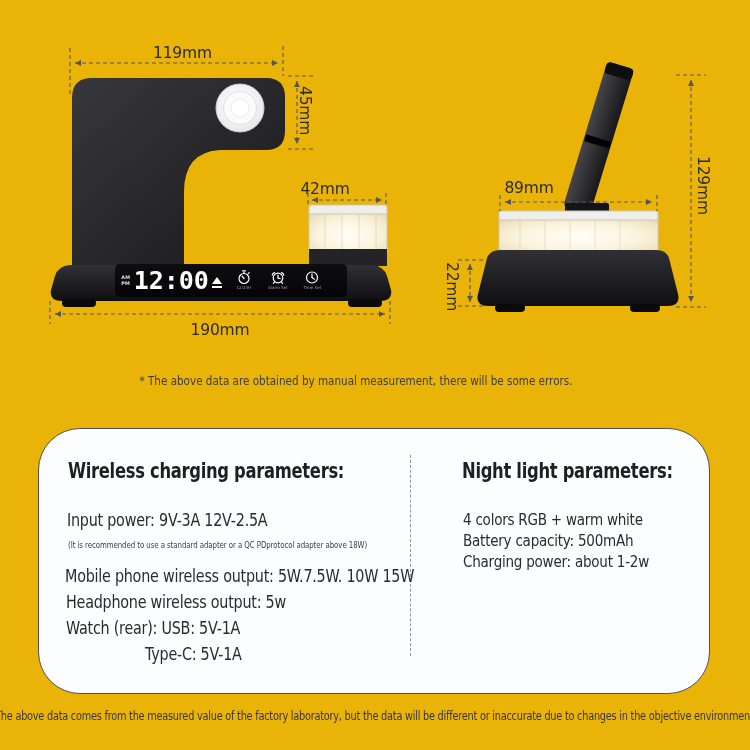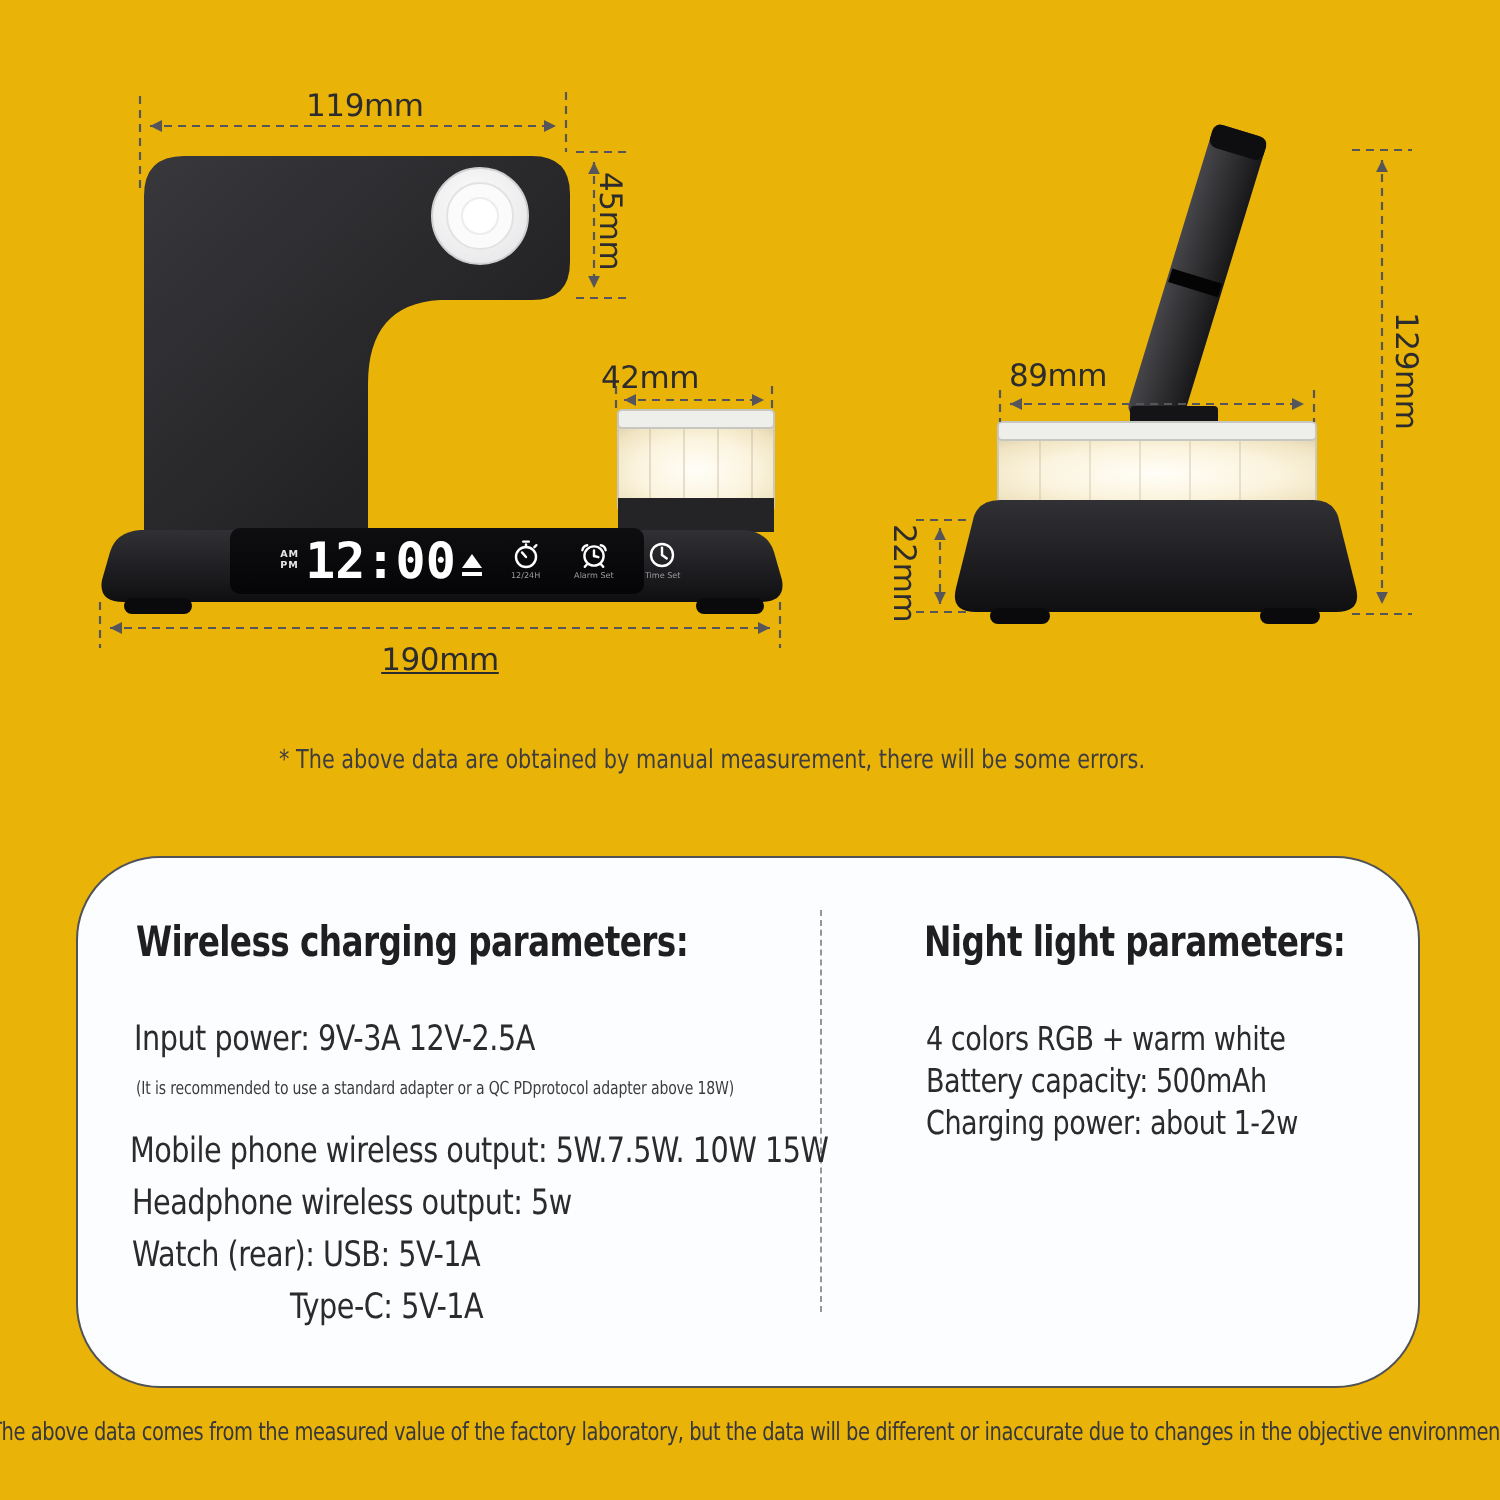--- a/index.html
+++ b/index.html
@@ -4,22 +4,22 @@
 <style>
   html,body{margin:0;padding:0;}
   .canvas{position:relative;width:750px;height:750px;background:#eab308;overflow:hidden;
           font-family:"DejaVu Sans",sans-serif;color:#2d2d30;}
   svg.diagram{position:absolute;left:0;top:0;}
   
   .dim{position:absolute;font-size:15.5px;color:#2c2c2f;letter-spacing:-0.2px;white-space:nowrap;}
   .dim.h{text-align:center;}
   .dim.v{transform:rotate(90deg);transform-origin:0 0;}
   
-  .display{position:absolute;left:115px;top:264px;width:207px;height:33px;border-radius:5px;
-           background:linear-gradient(#0e0e11,#050507);display:flex;align-items:center;padding-left:24px;
+  .display{position:absolute;left:115px;top:264px;width:232px;height:33px;border-radius:5px;
+           background:linear-gradient(#0e0e11,#050507);display:flex;align-items:center;padding-left:5px;
            box-sizing:border-box;}
   .ampm{display:flex;flex-direction:column;font-size:6px;line-height:6.5px;font-weight:bold;
         color:#e6e6e9;transform:scale(0.8);letter-spacing:0.5px;}
   .time{font-family:"DejaVu Sans Mono",monospace;font-weight:bold;font-size:25px;line-height:1;
         color:#ffffff;margin-left:2px;}
   .bell{display:flex;flex-direction:column;align-items:center;margin-left:3px;margin-top:4px;}
   .bell .tri{width:0;height:0;border-left:5px solid transparent;border-right:5px solid transparent;
              border-bottom:7px solid #fff;}
   .bell .bar{width:10px;height:2px;background:#fff;margin-top:2px;}
   .cbtns{display:flex;margin-left:9px;gap:8px;}
@@ -150,21 +150,21 @@
 
       <line x1="458" y1="260" x2="484" y2="260"></line>
       <line x1="458" y1="306" x2="484" y2="306"></line>
       <line x1="470" y1="264" x2="470" y2="302" marker-start="url(#arr)" marker-end="url(#arr)"></line>
     </g>
   </svg>
 
   <div class="dim h" style="left:153px;top:44px;width:56px;">119mm</div>
   <div class="dim v" style="left:314px;top:86px;">45mm</div>
   <div class="dim h" style="left:299px;top:180px;width:52px;">42mm</div>
-  <div class="dim h" style="left:188px;top:321px;width:64px;text-decoration:underline;">190mm</div>
+  <div class="dim h" style="left:188px;top:321px;width:64px;">190mm</div>
   <div class="dim h" style="left:503px;top:179px;width:52px;">89mm</div>
   <div class="dim v" style="left:712px;top:156px;">129mm</div>
   <div class="dim v" style="left:461px;top:262px;">22mm</div>
 
   <div class="display">
     <div class="ampm">
       <div>AM</div>
       <div>PM</div>
     </div>
     <div class="time">12:00</div>

